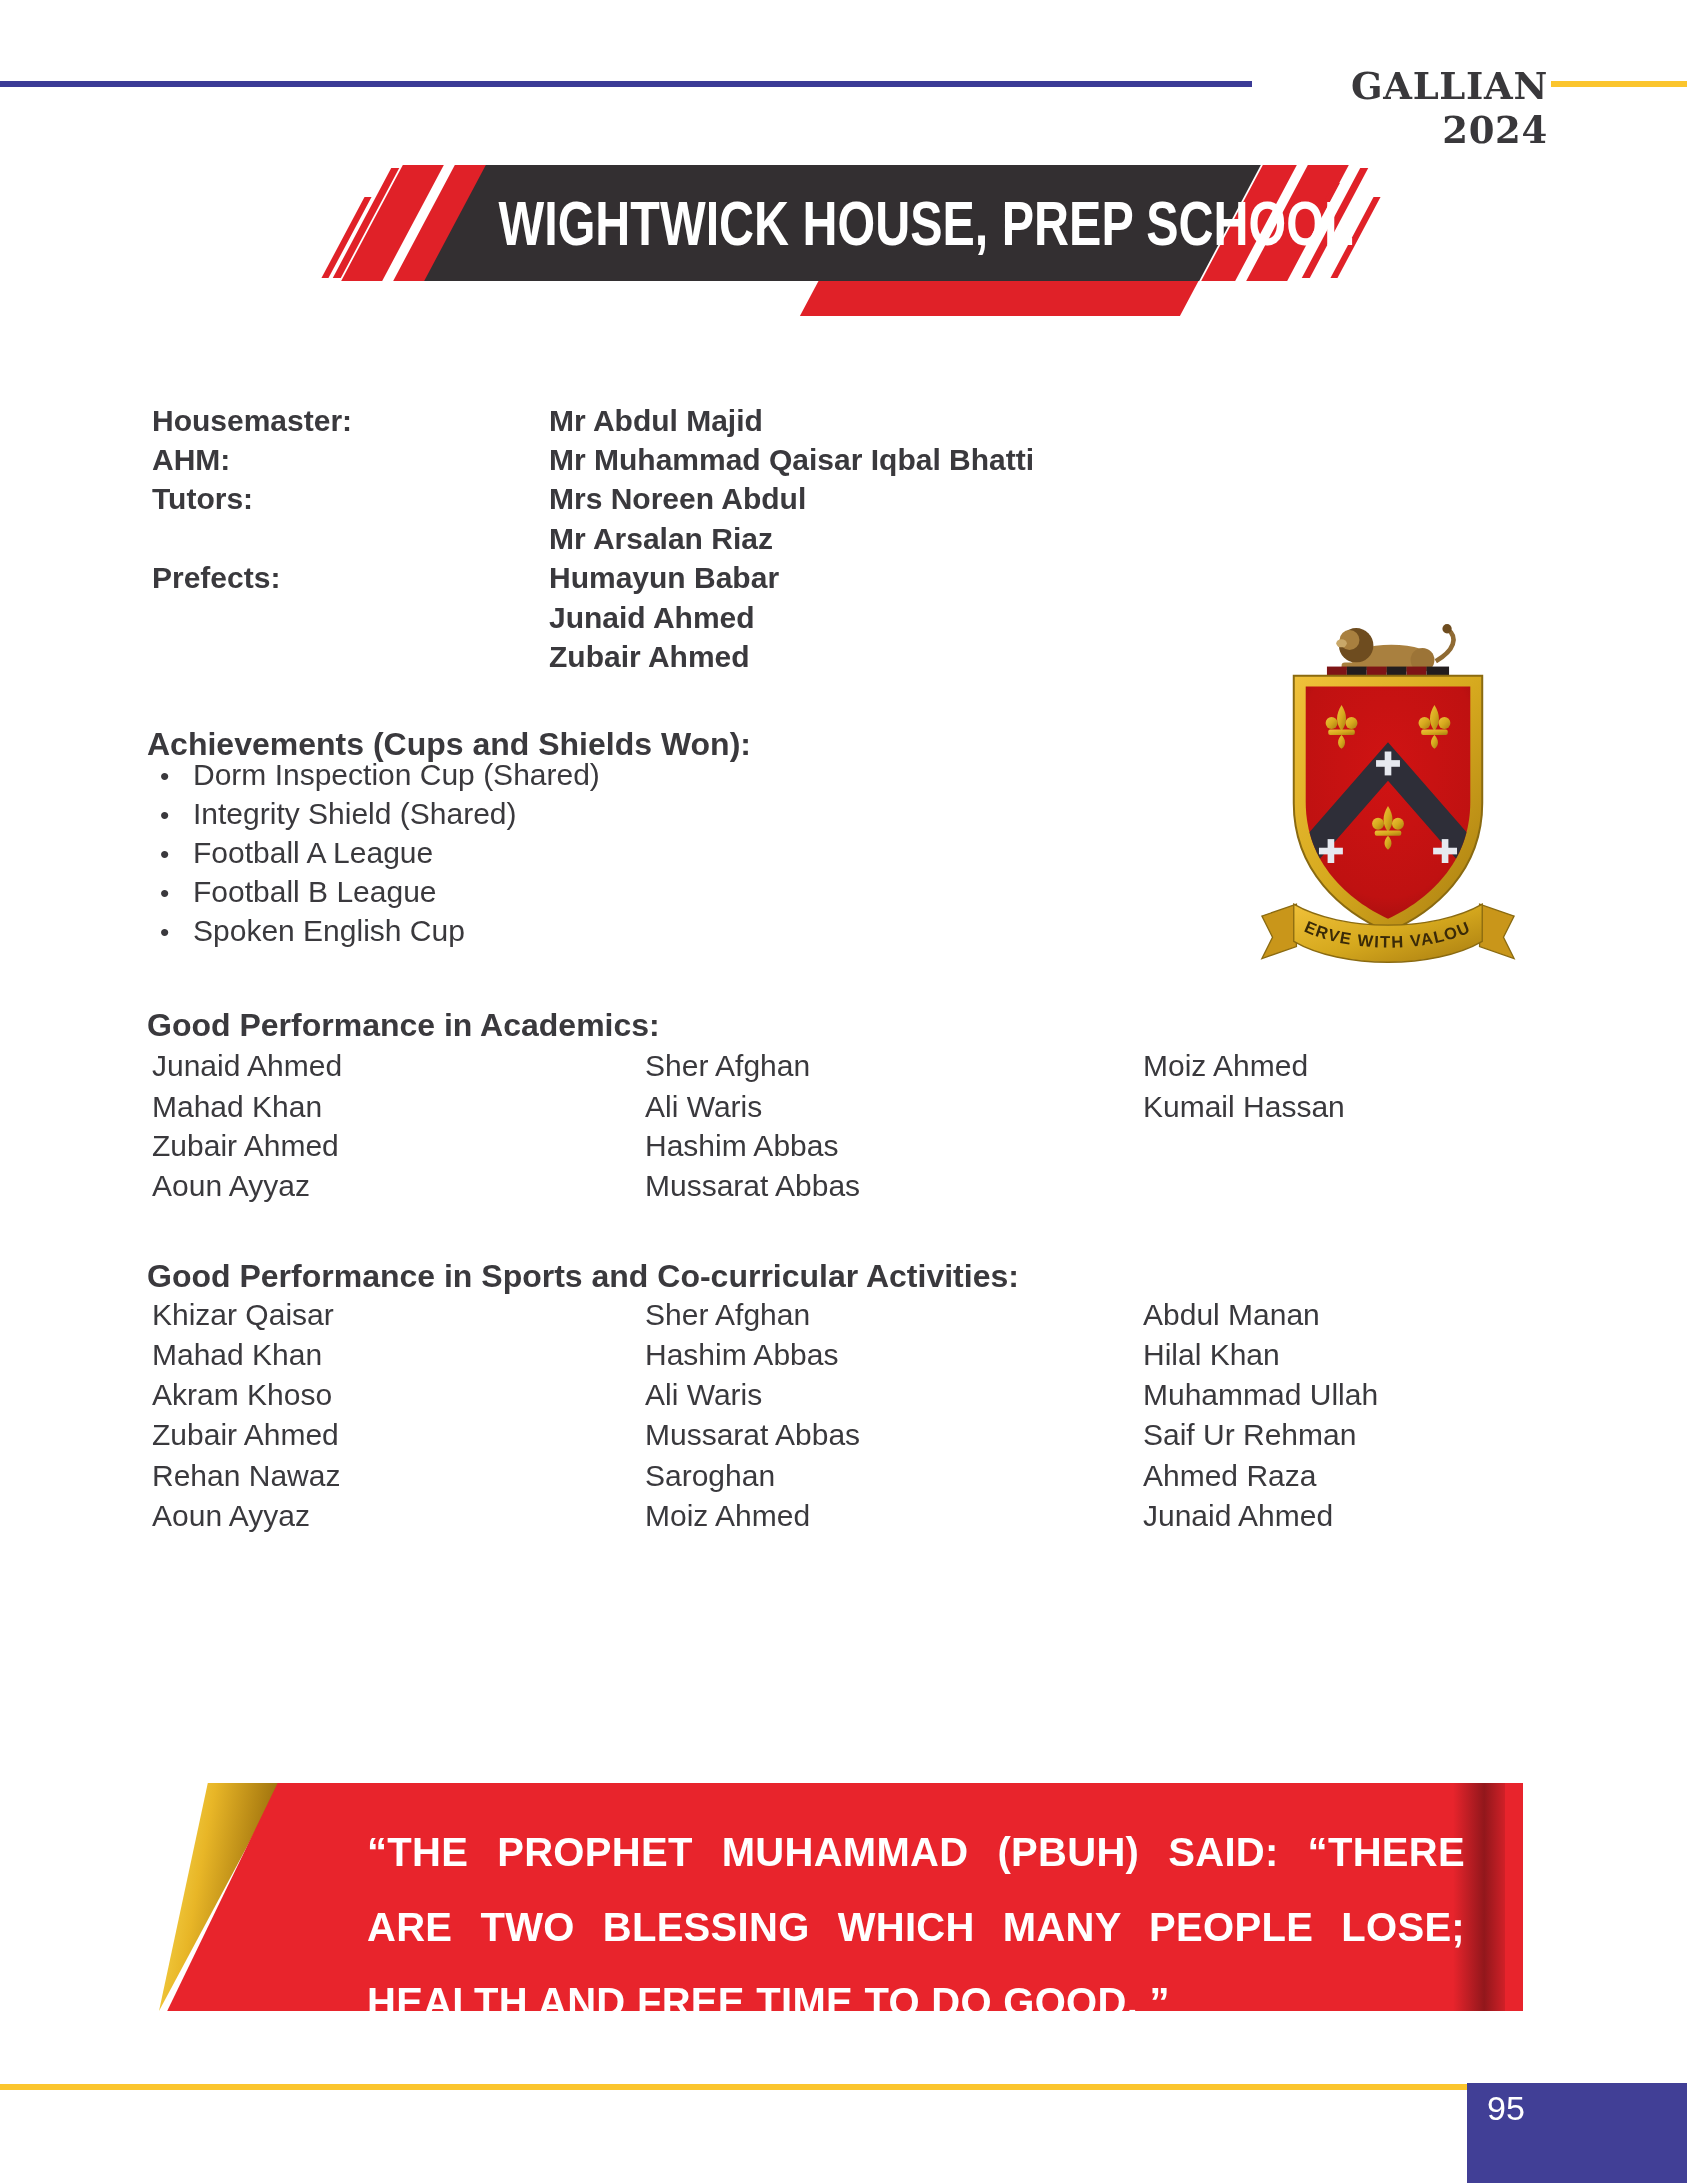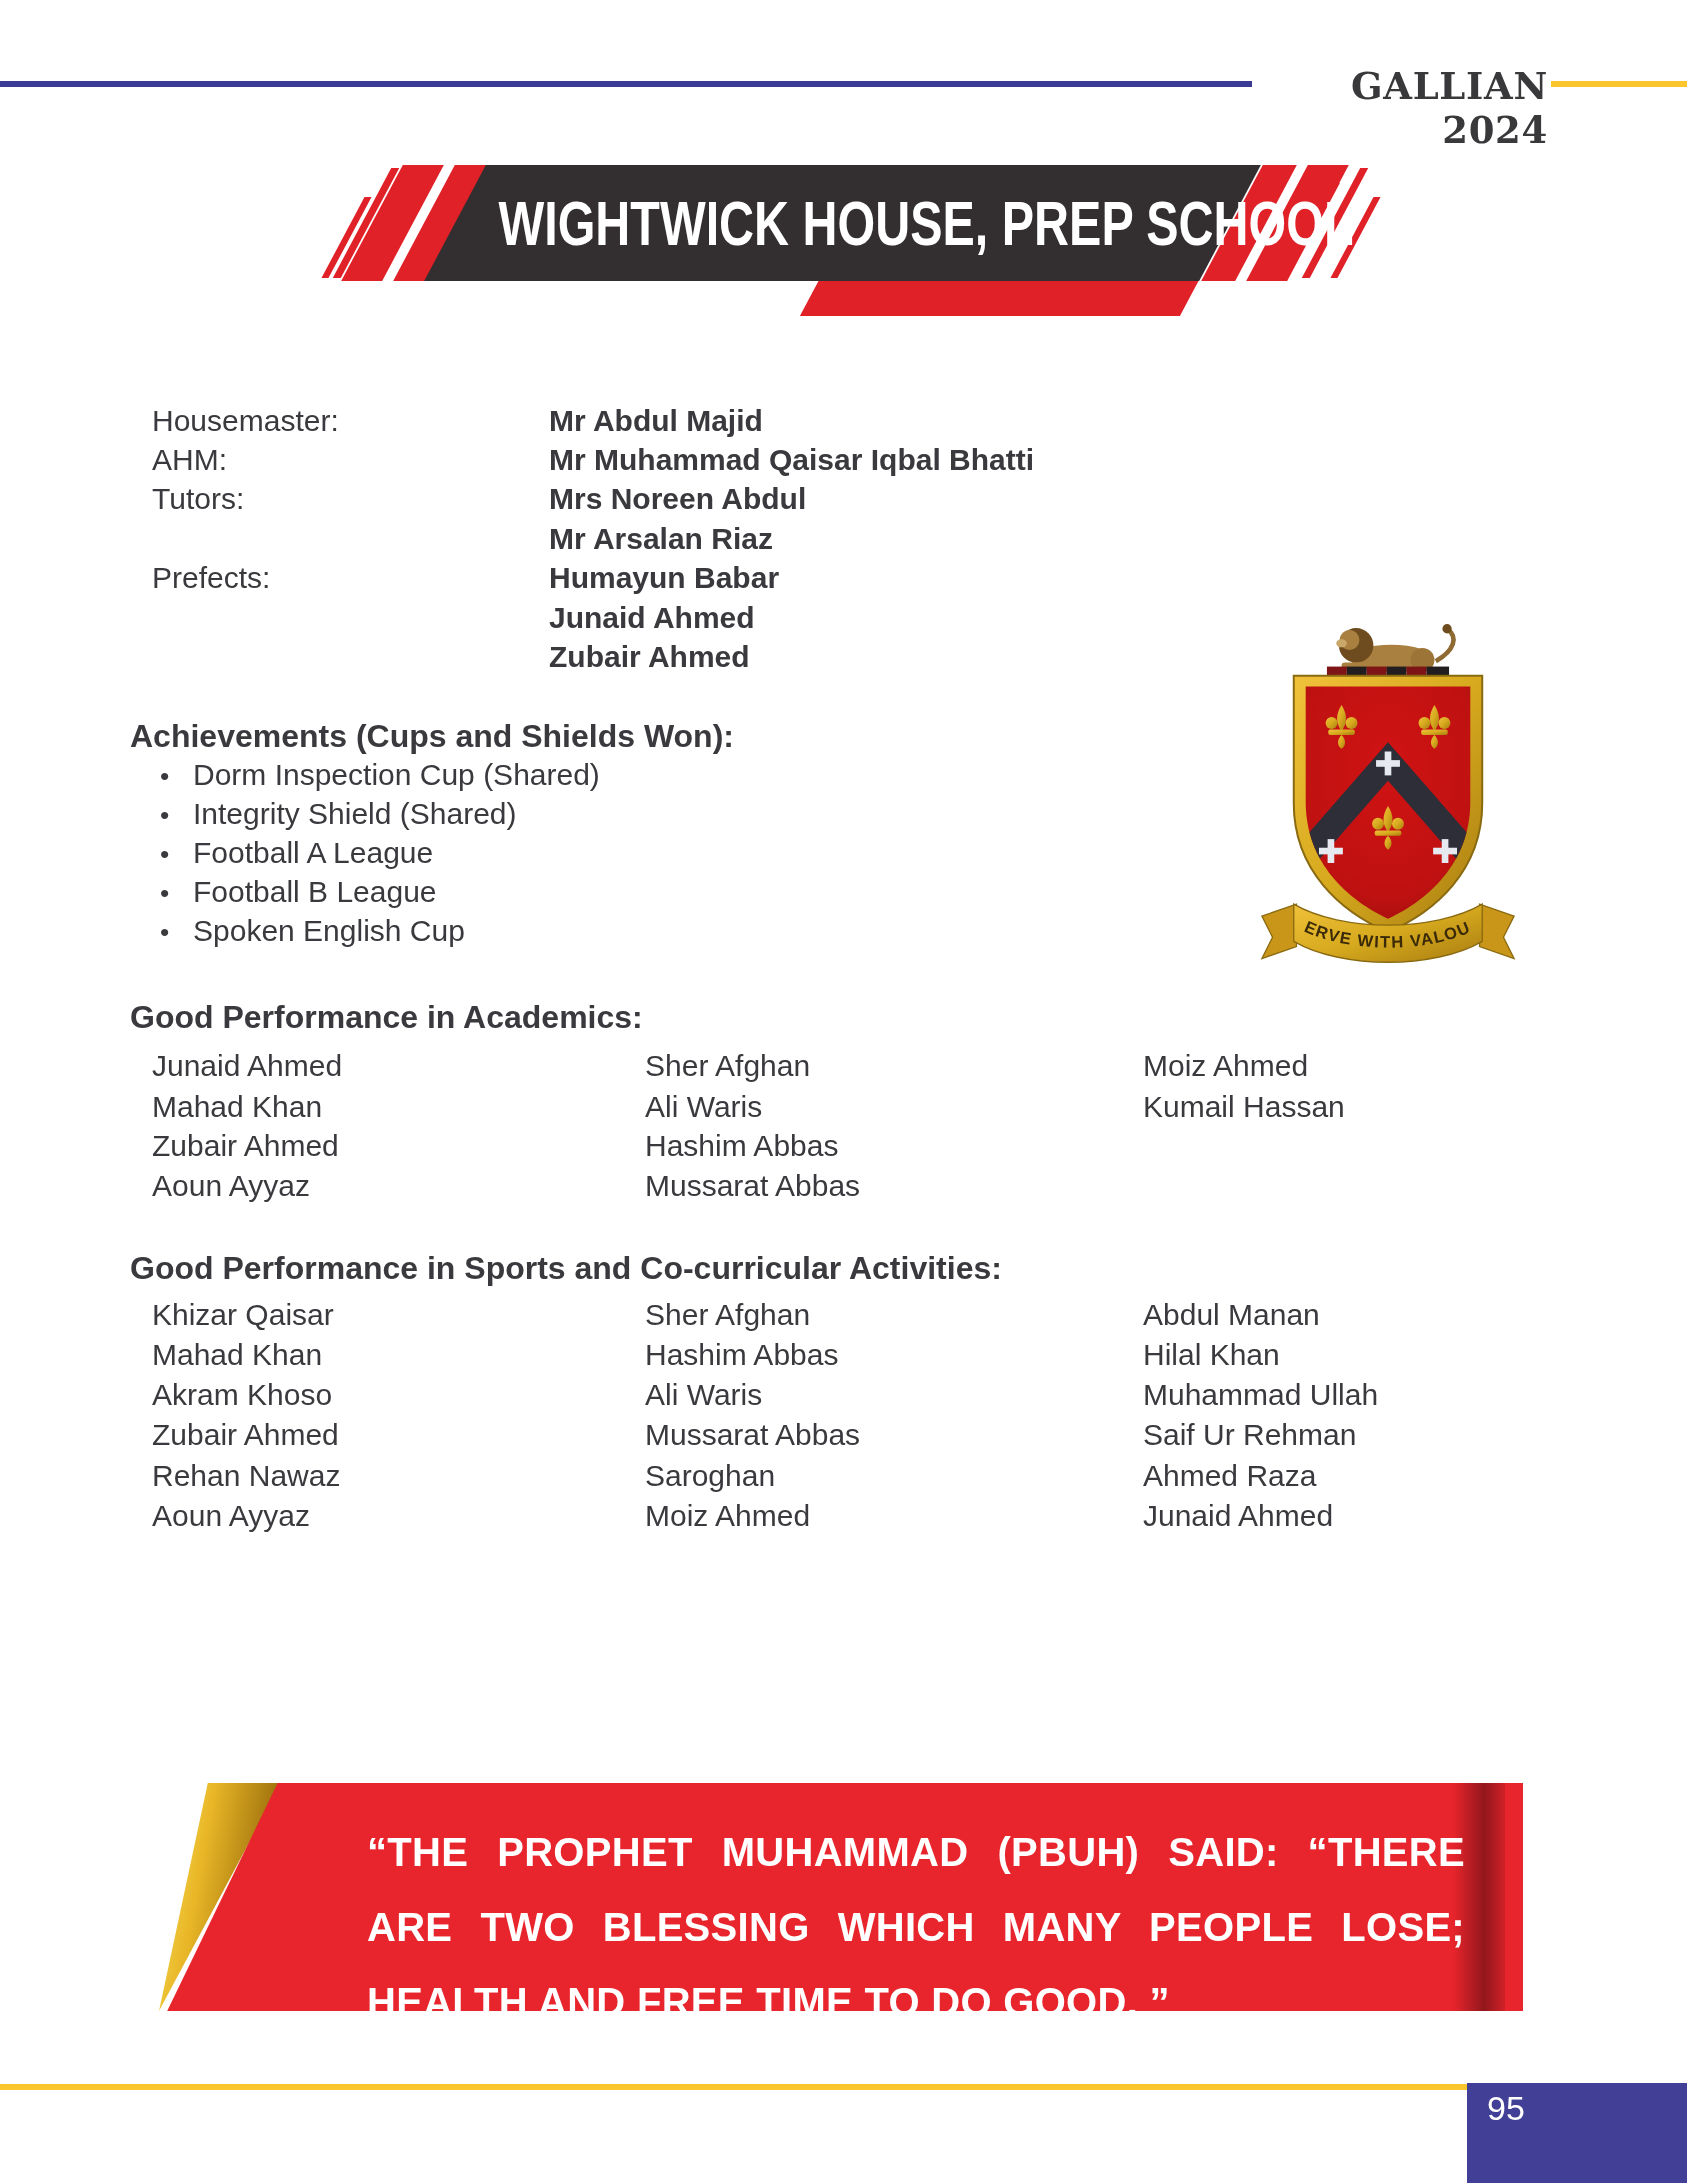--- a/index.html
+++ b/index.html
@@ -16,23 +16,23 @@
   
   .bar{position:absolute;transform:skewX(-28deg);}
   .bar.red{background:#e02128;}
   .bar.dark{background:#332f31;}
   .banner-title{position:absolute;left:423px;top:165px;width:807px;height:116px;
                 display:flex;align-items:center;justify-content:flex-start;
                 color:#ffffff;font-weight:bold;font-size:57px;white-space:nowrap;}
   .banner-title span{display:inline-block;transform:scale(0.85,1.12);}
 
   
-  .label{position:absolute;left:152px;font-size:30px;font-weight:normal;}
+  .label{position:absolute;left:152px;font-size:30px;font-weight:bold;}
   .value{position:absolute;left:549px;font-size:30px;font-weight:bold;}
-  .heading{position:absolute;left:130px;font-size:32px;font-weight:bold;}
+  .heading{position:absolute;left:147px;font-size:32px;font-weight:bold;margin-top:8px;}
   .bullet-item{position:absolute;left:160px;font-size:30px;}
   .bullet-item::before{content:"•";display:inline-block;width:33px;font-size:26.5px;color:#3a393d;}
   .col{position:absolute;top:0;}
   .name{position:absolute;font-size:30px;white-space:nowrap;}
 
   
   .quote-banner{position:absolute;left:159px;top:1783px;width:1364px;height:228px;}
   .quote-curl{position:absolute;left:0;top:0;width:122px;height:228px;
               background:linear-gradient(100deg,#f9dc55 5%,#e8b627 35%,#a87a10 70%,#6e4d06 100%);
               clip-path:polygon(100% 0,40% 0,0 100%);}

